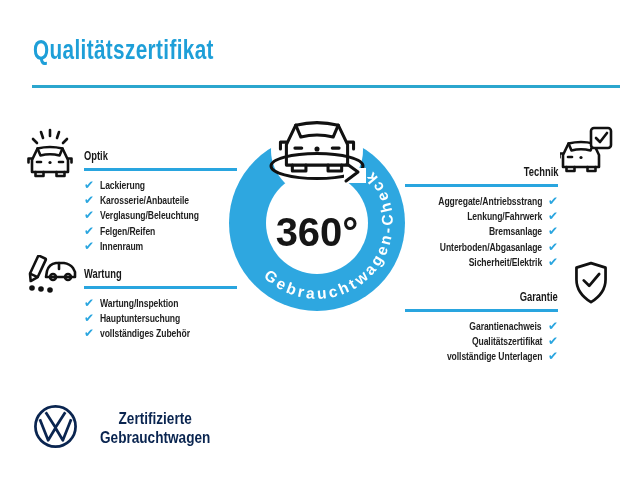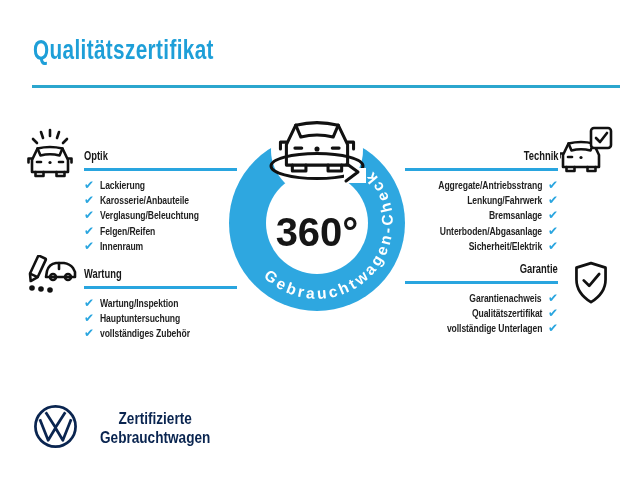--- a/index.html
+++ b/index.html
@@ -10,21 +10,21 @@
   .abs{position:absolute;}
   
   .title{
     left:33px;top:34px;font-size:28px;font-weight:bold;color:#1E9FD8;
     transform:scaleX(.74);transform-origin:0 50%;white-space:nowrap;letter-spacing:.5px;
   }
   .title-rule{left:32px;top:85px;width:588px;height:3px;background:#2BA6CE;}
   
   .section{display:flex;flex-direction:column;}
   .sec-left{left:84px;align-items:flex-start;}
-  .sec-right{right:82px;align-items:flex-end;}
+  .sec-right{right:82px;align-items:flex-end;margin-top:16px;}
   .sec-head{font-size:12px;font-weight:bold;color:#161616;line-height:18px;white-space:nowrap;}
   .cond-l{display:inline-block;transform:scaleX(.78);transform-origin:0 50%;}
   .cond-r{display:inline-block;transform:scaleX(.78);transform-origin:100% 50%;}
   .sec-rule{width:153px;height:2.5px;background:#29A5DF;margin-top:3px;}
   .items{list-style:none;margin:7px 0 0 0;padding:0;}
   .item{display:flex;align-items:center;height:15.2px;white-space:nowrap;}
   .sec-right .item{justify-content:flex-end;}
   .check{font-size:12px;color:#29A5DF;line-height:1;}
   .sec-left .check{margin-right:6px;}
   .sec-right .check{margin-left:6px;}
@@ -174,21 +174,21 @@
     </ul>
   </div>
 
   <svg class="abs" style="left:571px;top:260px" width="40" height="48" viewBox="0 0 44 52">
     <g fill="none" stroke="#111" stroke-width="3" stroke-linecap="round" stroke-linejoin="round">
       <path d="M 22 3 L 38 8 L 38 21 Q 38 36 22 46 Q 6 36 6 21 L 6 8 Z"></path>
       <path d="M 14 22 L 20 28 L 31 15"></path>
     </g>
   </svg>
 
-  <div class="abs section sec-right" style="top:260px">
+  <div class="abs section sec-right" style="top:272px">
     <div class="sec-head">
       <span class="cond-r">Garantie</span>
     </div>
     <div class="sec-rule"></div>
     <ul class="items">
       <li class="item">
         <span class="item-label cond-r">Garantienachweis</span>
         <span class="check">✔</span>
         </li>
       <li class="item">

